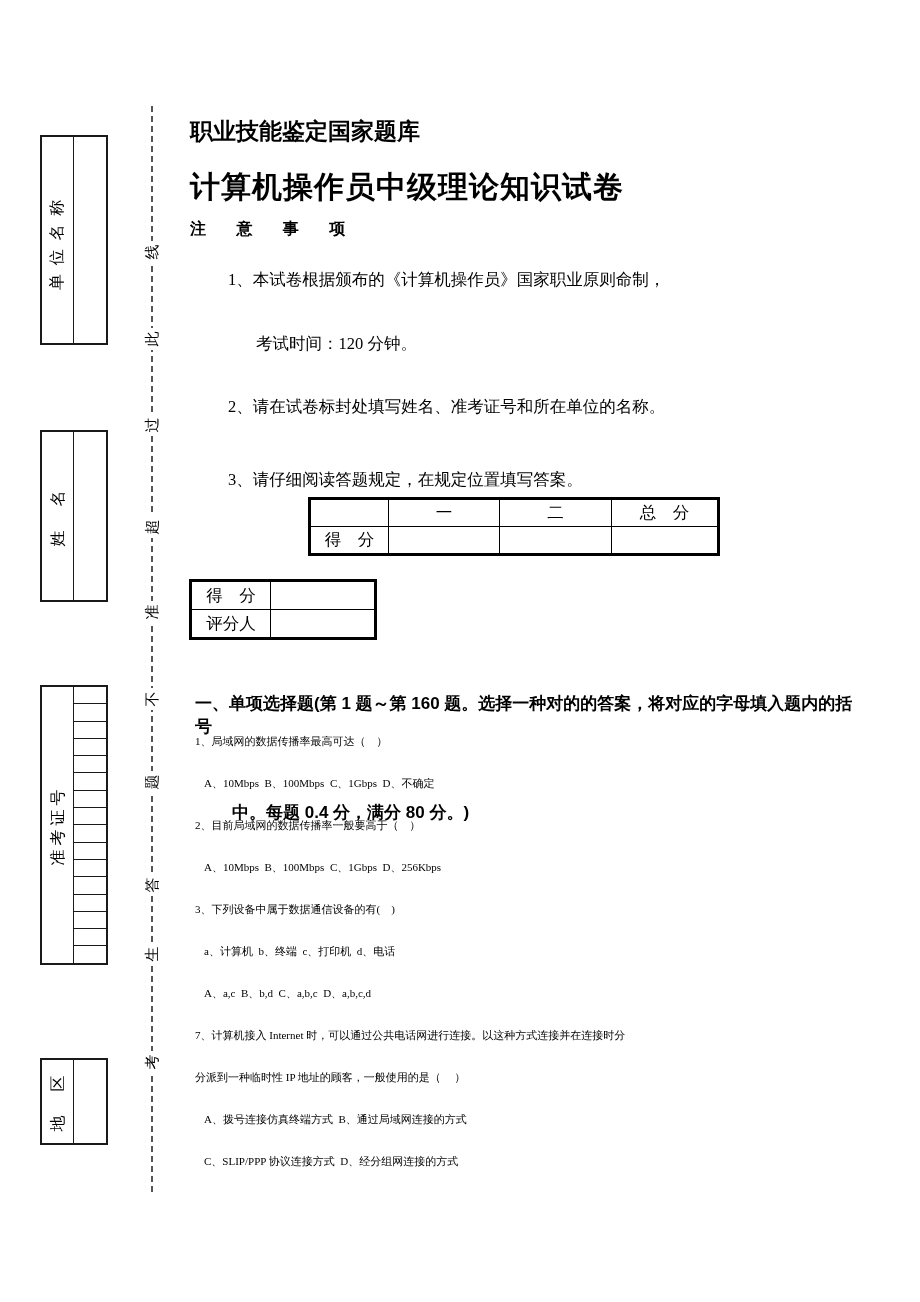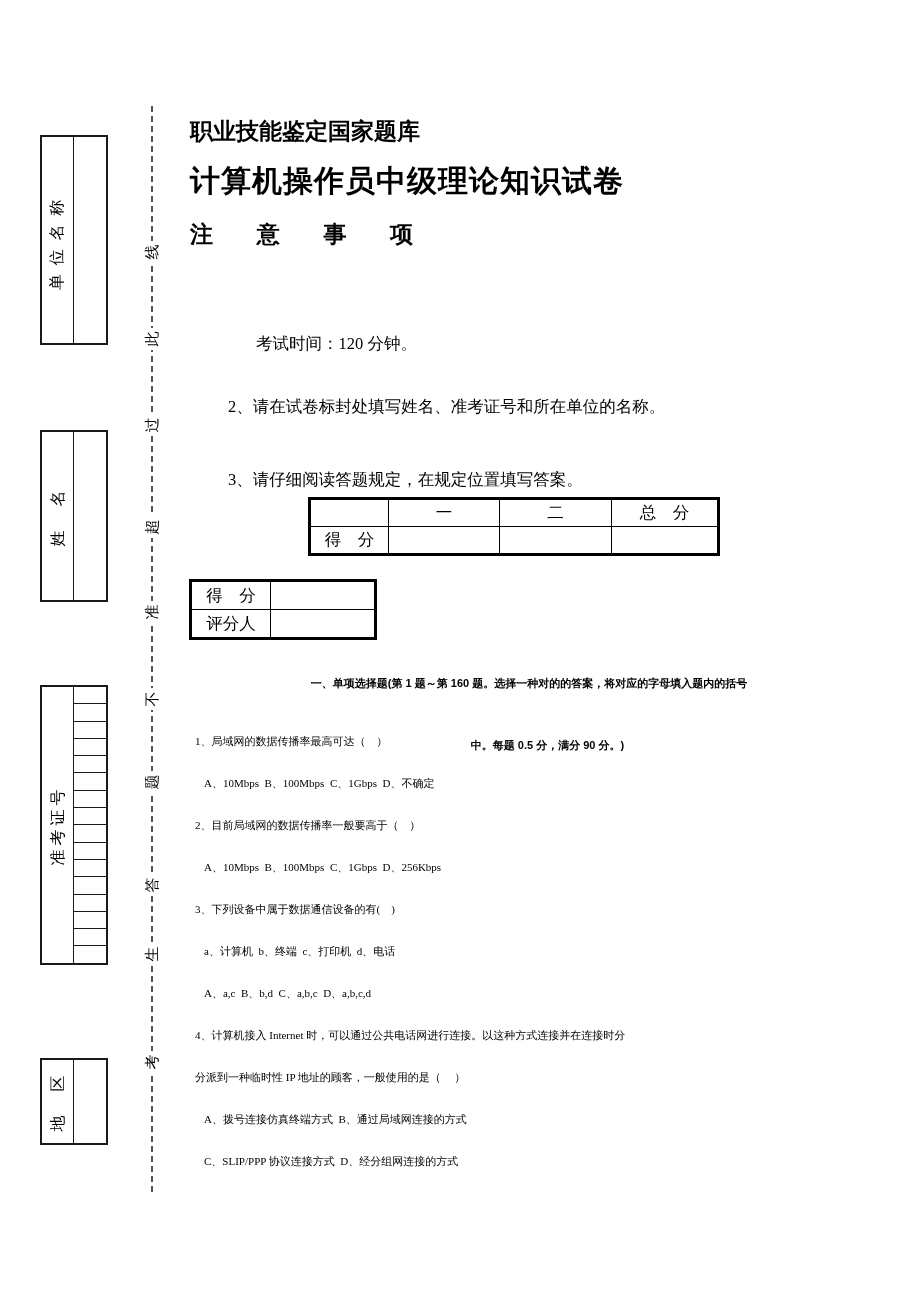--- a/index.html
+++ b/index.html
@@ -29,22 +29,22 @@
   .fold-char {
     position:absolute; left:141px; width:22px; height:30px; line-height:30px;
     text-align:center; background:#fff; transform:rotate(-90deg);
     font-size:15px; z-index:2;
   }
 
   
   .hd { position:absolute; left:190px; width:660px; text-align:left;
         font-family:"Liberation Sans","DejaVu Sans",sans-serif; font-weight:700; }
   .title    { top:116px; font-size:23px; }
-  .subtitle { top:161px; font-size:30px; letter-spacing:1px; }
-  .notice-heading { top:219px; font-size:23px; letter-spacing:0.45em; }
+  .subtitle { top:167px; font-size:30px; letter-spacing:1px; }
+  .notice-heading { top:219px; font-size:16px; letter-spacing:0.45em; }
 
   
   .notice { position:absolute; font-size:16.5px; white-space:pre-wrap; }
   .n1 { top:269px; left:228px; }
   .n2 { top:333px; left:256px; }
   .n3 { top:396px; left:228px; }
   .n4 { top:469px; left:228px; }
 
   
   table { border-collapse:collapse; table-layout:fixed; background:#fff; }
@@ -53,21 +53,21 @@
   .score-table td { height:28px; }
   .score-table .c0 { width:79px; } .score-table .c1 { width:111px; }
   .score-table .c2 { width:112px; } .score-table .c3 { width:107px; }
   .grader-table { position:absolute; top:579px; left:189px; border:3px solid #000; }
   .grader-table td { height:29px; }
   .grader-table .c0 { width:80px; } .grader-table .c1 { width:105px; }
 
   
   .sec-heading { position:absolute; top:652px; left:195px; width:668px;
     font-family:"Liberation Sans","DejaVu Sans",sans-serif; font-weight:700;
-    font-size:11px; white-space:pre-wrap;text-align:center; }
+    font-size:17px; white-space:pre-wrap; }
   .sec-line2 { margin-top:23px; padding-left:37px; }
 
   
   .questions { position:absolute; top:733px; left:195px; width:668px; font-size:11px; }
   .q-line { margin-bottom:25px; white-space:pre-wrap; line-height:17px; }
   .q-opt  { padding-left:9px; }
 </style>
 </head>
 <body>
 
@@ -110,20 +110,21 @@
   <span class="fold-char" style="top:684px">不</span>
   <span class="fold-char" style="top:767px">题</span>
   <span class="fold-char" style="top:870px">答</span>
   <span class="fold-char" style="top:939px">生</span>
   <span class="fold-char" style="top:1047px">考</span>
 
   <div class="hd title">职业技能鉴定国家题库</div>
   <div class="hd subtitle">计算机操作员中级理论知识试卷</div>
   <div class="hd notice-heading">注　意　事　项</div>
 
+  <div class="notice n1">1、本试卷根据颁布的《计算机操作员》国家职业原则命制，</div>
   <div class="notice n2">考试时间：120 分钟。</div>
   <div class="notice n3">2、请在试卷标封处填写姓名、准考证号和所在单位的名称。</div>
   <div class="notice n4">3、请仔细阅读答题规定，在规定位置填写答案。</div>
 
   <table class="score-table">
     <tbody>
         <tr>
       <td class="c0"></td>
       <td class="c1">一</td>
       <td class="c2">二</td>
@@ -146,30 +147,30 @@
     </tr>
     <tr>
       <td class="c0">评分人</td>
       <td class="c1"></td>
     </tr>
   </tbody>
     </table>
 
   <div class="sec-heading">
     <div>一、单项选择题(第 1 题～第 160 题。选择一种对的的答案，将对应的字母填入题内的括号</div>
-    <div class="sec-line2">中。每题 0.5 分，满分 90 分。)</div>
+    <div class="sec-line2">中。每题 0.4 分，满分 80 分。)</div>
   </div>
 
   <div class="questions">
     <div class="q-line">1、局域网的数据传播率最高可达（    ）</div>
     <div class="q-line q-opt">A、10Mbps  B、100Mbps  C、1Gbps  D、不确定</div>
     <div class="q-line">2、目前局域网的数据传播率一般要高于（    ）</div>
     <div class="q-line q-opt">A、10Mbps  B、100Mbps  C、1Gbps  D、256Kbps</div>
     <div class="q-line">3、下列设备中属于数据通信设备的有(    )</div>
     <div class="q-line q-opt">a、计算机  b、终端  c、打印机  d、电话</div>
     <div class="q-line q-opt">A、a,c  B、b,d  C、a,b,c  D、a,b,c,d</div>
-    <div class="q-line">4、计算机接入 Internet 时，可以通过公共电话网进行连接。以这种方式连接并在连接时分</div>
+    <div class="q-line">7、计算机接入 Internet 时，可以通过公共电话网进行连接。以这种方式连接并在连接时分</div>
     <div class="q-line">分派到一种临时性 IP 地址的顾客，一般使用的是（     ）</div>
     <div class="q-line q-opt">A、拨号连接仿真终端方式  B、通过局域网连接的方式</div>
     <div class="q-line q-opt">C、SLIP/PPP 协议连接方式  D、经分组网连接的方式</div>
   </div>
 
 </div>
 
 </body></html>

